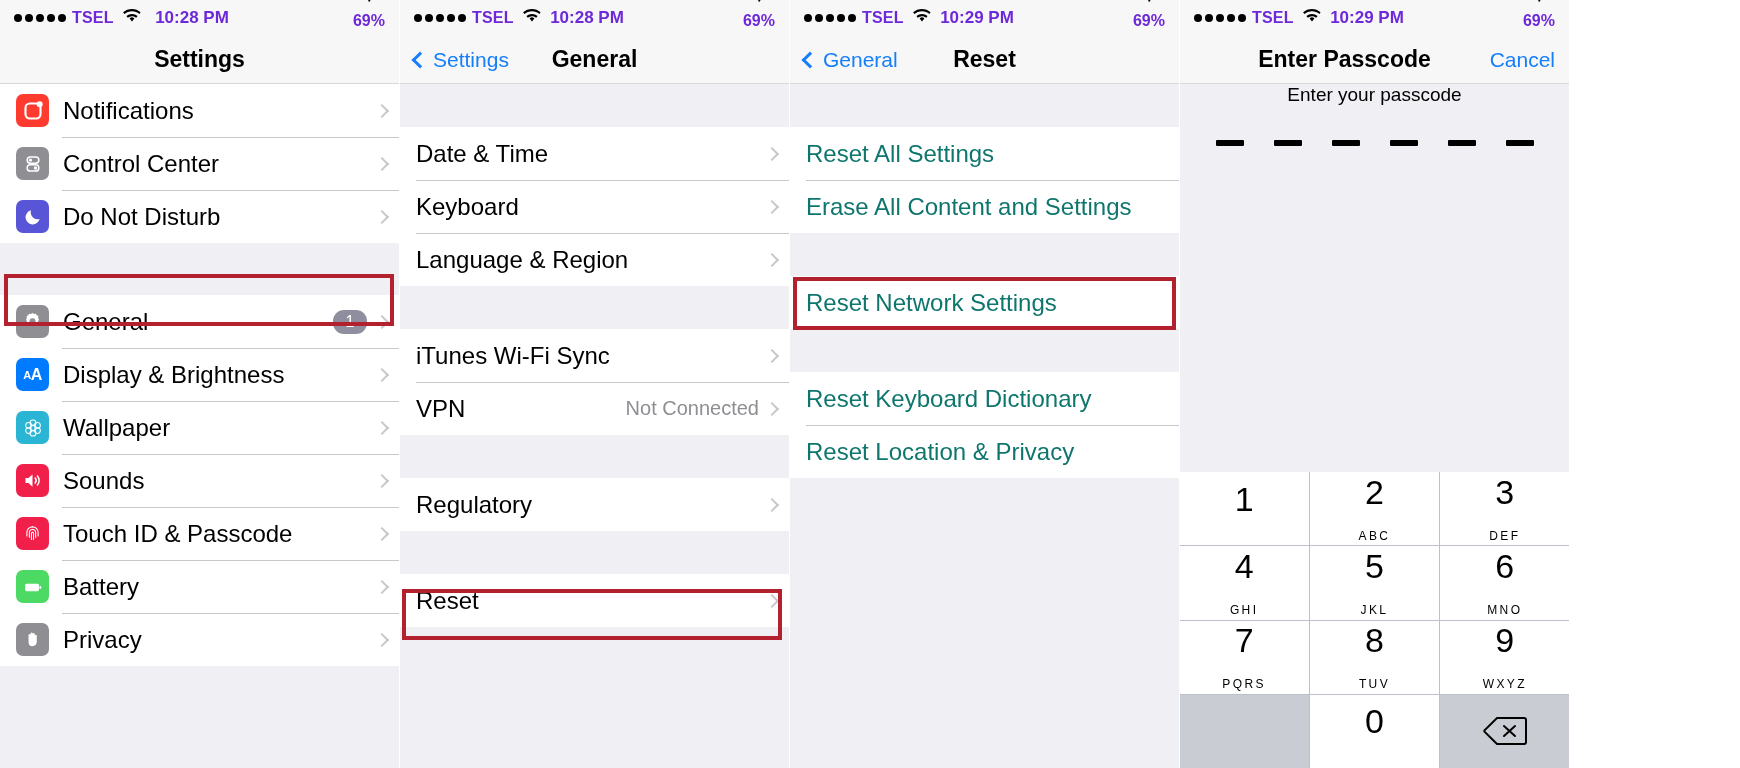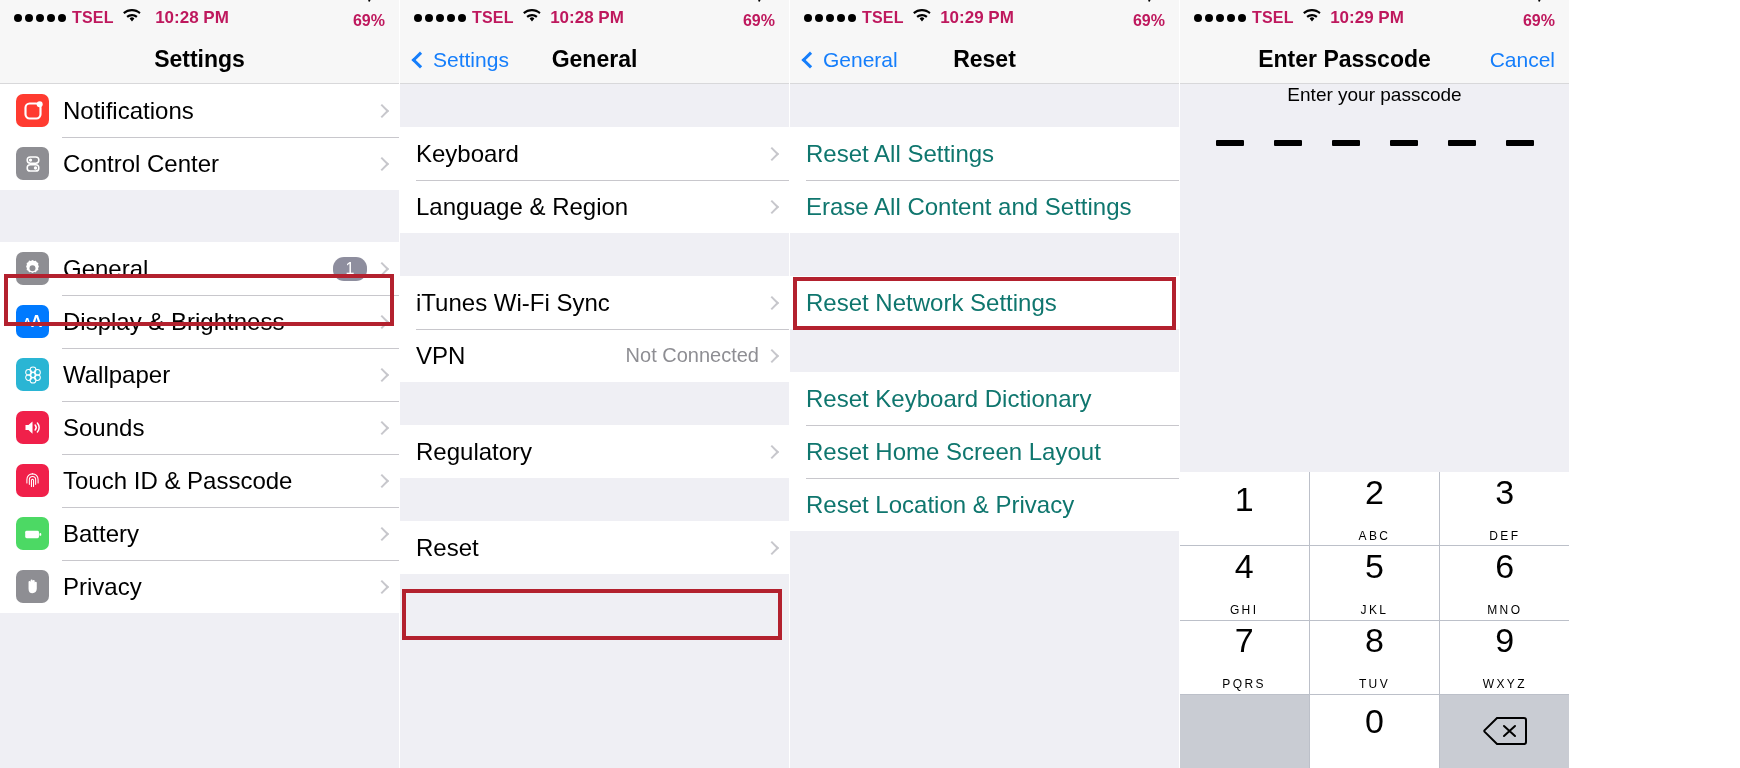--- a/index.html
+++ b/index.html
@@ -21,21 +21,21 @@
   .phone.p2, .phone.p3, .phone.p4 { width: 390px; margin-left: 0; }
   .phone.p2 { margin-left: 0; }
 
   
   .statusbar {
     height: 36px;
     background: #f7f7f7;
     display: flex; align-items: center;
     padding: 0 14px;
     font-size: 17px; font-weight: bold;
-    color: #be185d;
+    color: #6d28d9;
     position: relative;
   }
   .sb-left { display: flex; align-items: center; gap: 6px; }
   .dots { display: flex; gap: 3px; align-items: center; }
   .dot { width: 8px; height: 8px; border-radius: 50%; background: #000; }
   .carrier { font-size: 16px; font-weight: 600; letter-spacing: .2px; }
   .wifi { margin-left: 3px; }
   .sb-center {
     position: absolute; left: 0; right: 15px; text-align: center;
     font-size: 17px; font-weight: bold; pointer-events: none;
@@ -210,20 +210,29 @@
             <svg width="20" height="20" viewBox="0 0 24 24">
                 <rect x="5" y="3.5" width="14" height="7.5" rx="3.75" fill="none" stroke="#fff" stroke-width="1.8"></rect>
                 <circle cx="9" cy="7.25" r="2" fill="#fff"></circle>
                 <rect x="5" y="13" width="14" height="7.5" rx="3.75" fill="none" stroke="#fff" stroke-width="1.8"></rect>
                 <circle cx="15" cy="16.75" r="2" fill="#fff"></circle>
               </svg>
           </span>
           <span class="row-label">Control Center</span>
           <span class="chev"></span>
         </div>
+        <div class="row">
+          <span class="icon-sq" style="background:#5856d6">
+            <svg width="20" height="20" viewBox="0 0 24 24">
+                <path d="M20 14.5A8.6 8.6 0 0 1 9.5 4 8.6 8.6 0 1 0 20 14.5z" fill="#fff"></path>
+              </svg>
+          </span>
+          <span class="row-label">Do Not Disturb</span>
+          <span class="chev"></span>
+        </div>
       </div>
 
       <div class="gap" style="height:52px"></div>
 
       <div class="group">
         <div class="row has-badge">
           <span class="icon-sq" style="background:#8e8e93">
             <svg width="21" height="21" viewBox="0 0 24 24">
                 <path d="M12 2.4l1.9.9 2-.3 1 1.8 1.8 1-.3 2 .9 1.9-.9 1.9.3 2-1.8 1-1 1.8-2-.3-1.9.9-1.9-.9-2 .3-1-1.8-1.8-1 .3-2-.9-1.9.9-1.9-.3-2 1.8-1 1-1.8 2 .3z" fill="#fff"></path>
                 <circle cx="12" cy="11.7" r="3.4" fill="#8e8e93"></circle>
@@ -342,20 +351,24 @@
         <i class="chev-left"></i>
         <span>Settings</span>
       </div>
       <div class="nav-title">General</div>
     </div>
 
     <div class="list-scroll">
       <div class="gap" style="height:43px"></div>
       <div class="group plain">
         <div class="row">
+          <span class="row-label">Date &amp; Time</span>
+          <span class="chev"></span>
+        </div>
+        <div class="row">
           <span class="row-label">Keyboard</span>
           <span class="chev"></span>
         </div>
         <div class="row">
           <span class="row-label">Language &amp; Region</span>
           <span class="chev"></span>
         </div>
       </div>
       <div class="gap" style="height:43px"></div>
       <div class="group plain">
@@ -441,23 +454,20 @@
       <div class="gap" style="height:43px"></div>
       <div class="group plain">
         <div class="row">
           <span class="row-label blue">Reset Network Settings</span>
         </div>
       </div>
       <div class="gap" style="height:43px"></div>
       <div class="group plain">
         <div class="row">
           <span class="row-label blue">Reset Keyboard Dictionary</span>
-        </div>
-        <div class="row">
-          <span class="row-label blue">Reset Home Screen Layout</span>
         </div>
         <div class="row">
           <span class="row-label blue">Reset Location &amp; Privacy</span>
         </div>
       </div>
       <div class="gap" style="height:200px"></div>
     </div>
 
     <div class="hl" style="left:3px; top:277px; width:383px; height:53px;"></div>
   </div>

